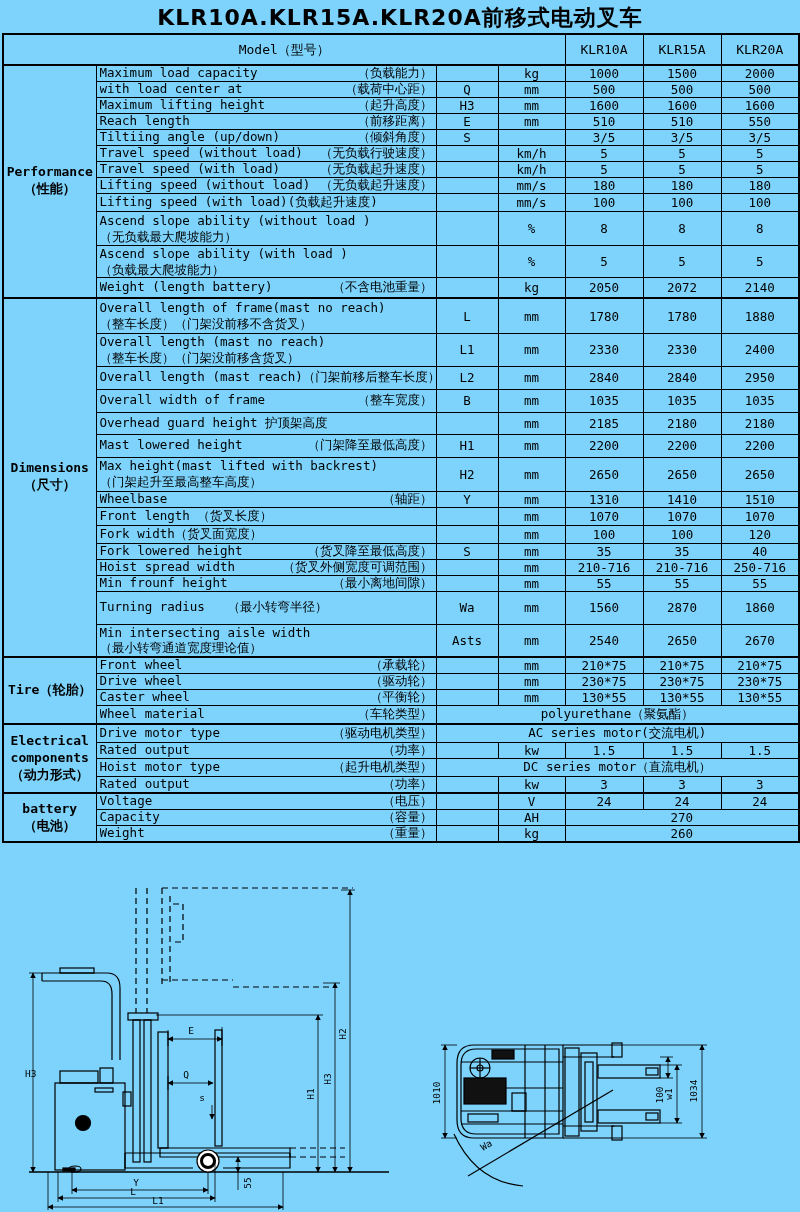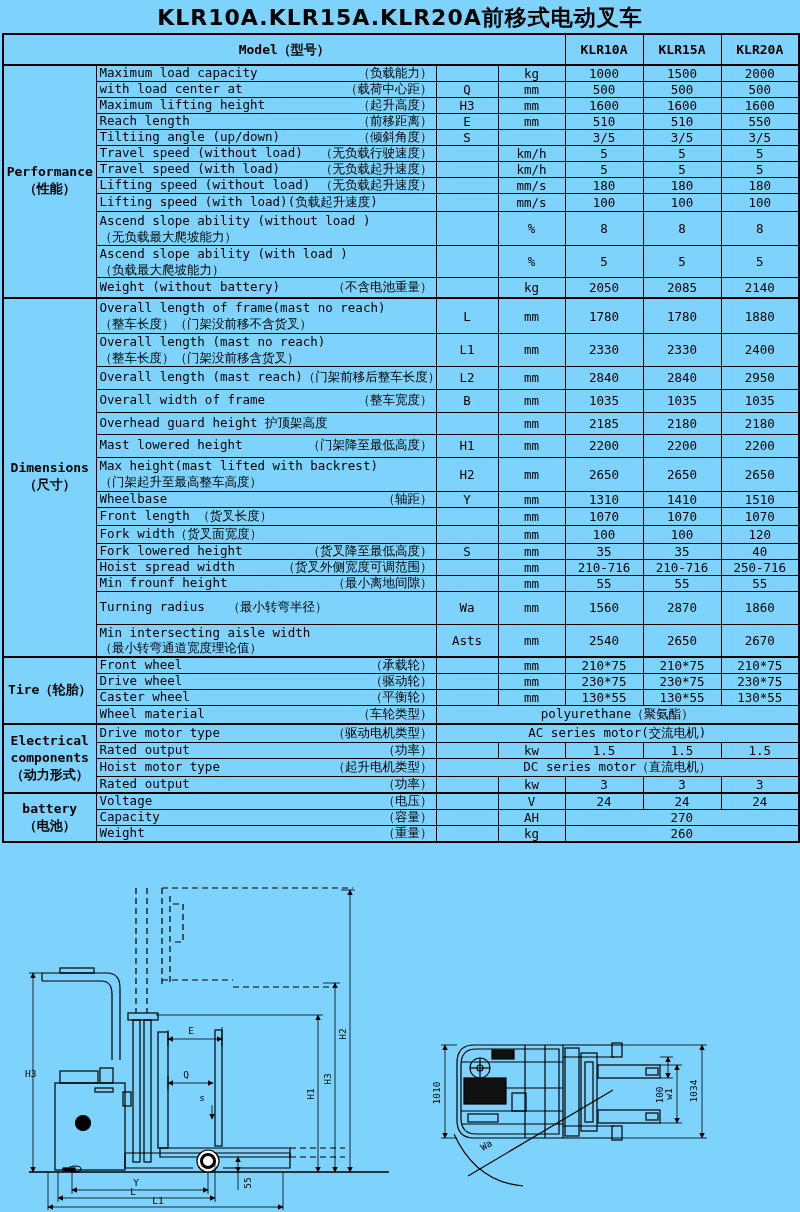--- a/index.html
+++ b/index.html
@@ -4,21 +4,21 @@
 <style>
   html,body{margin:0;padding:0;background:#fff;}
   #page{position:relative;width:800px;height:1212px;background:#7dd3fc;color:#000;
         font-family:"DejaVu Sans Mono","Liberation Mono",monospace;overflow:hidden;}
   #title{position:absolute;top:3px;left:0;width:100%;text-align:center;
          font-family:"DejaVu Sans","Liberation Sans",sans-serif;
          font-weight:bold;font-size:22px;letter-spacing:1px;}
   table{position:absolute;left:2px;top:33px;width:796px;border-collapse:collapse;
         table-layout:fixed;border:2px solid #000;}
   th,td{border:1px solid #000;padding:0;vertical-align:middle;}
-  thead th{font-weight:bold;font-size:13px;height:29px;text-align:center;}
+  thead th{font-weight:normal;font-size:13px;height:29px;text-align:center;}
   tr.sec-top td{border-top:2px solid #000;}
   td.sec{font-size:13px;font-weight:bold;text-align:center;line-height:1.3;}
   td.desc{padding:0 3px;font-size:12.5px;white-space:pre;text-align:left;}
   td.desc .clr{overflow:hidden;white-space:pre;line-height:1.15;}
   td.desc .cnr{float:right;}
   td.desc.stack div{white-space:pre;line-height:1.25;}
   td.sym,td.unit,td.val{font-size:12.5px;text-align:center;}
   .drawing{position:absolute;}
   svg text{font-family:"DejaVu Sans Mono","Liberation Mono",monospace;font-size:9.5px;fill:#000;stroke:none;}
   .ln{stroke:#000;fill:none;stroke-width:1.2;}
@@ -138,25 +138,25 @@
         </tr>
         <tr style="height: 30px;">
           <td class="desc stack"><div>Ascend slope ability (with load )</div><div>（负载最大爬坡能力）</div></td>
           <td class="sym"></td>
           <td class="unit">%</td>
           <td class="val">5</td>
           <td class="val">5</td>
           <td class="val">5</td>
         </tr>
         <tr style="height: 20px;">
-          <td class="desc split"><div class="clr"><span class="cnr">（不含电池重量）</span><span>Weight (without battery)</span></div></td>
+          <td class="desc split"><div class="clr"><span class="cnr">（不含电池重量）</span><span>Weight (length battery)</span></div></td>
           <td class="sym"></td>
           <td class="unit">kg</td>
           <td class="val">2050</td>
-          <td class="val">2085</td>
+          <td class="val">2072</td>
           <td class="val">2140</td>
         </tr>
         <tr class="sec-top" style="height: 36px;">
           <td class="sec" rowspan="15">
             <div>Dimensions</div>
             <div>（尺寸）</div>
           </td>
           <td class="desc stack"><div>Overall length of frame(mast no reach)</div><div>（整车长度）（门架没前移不含货叉）</div></td>
           <td class="sym">L</td>
           <td class="unit">mm</td>

